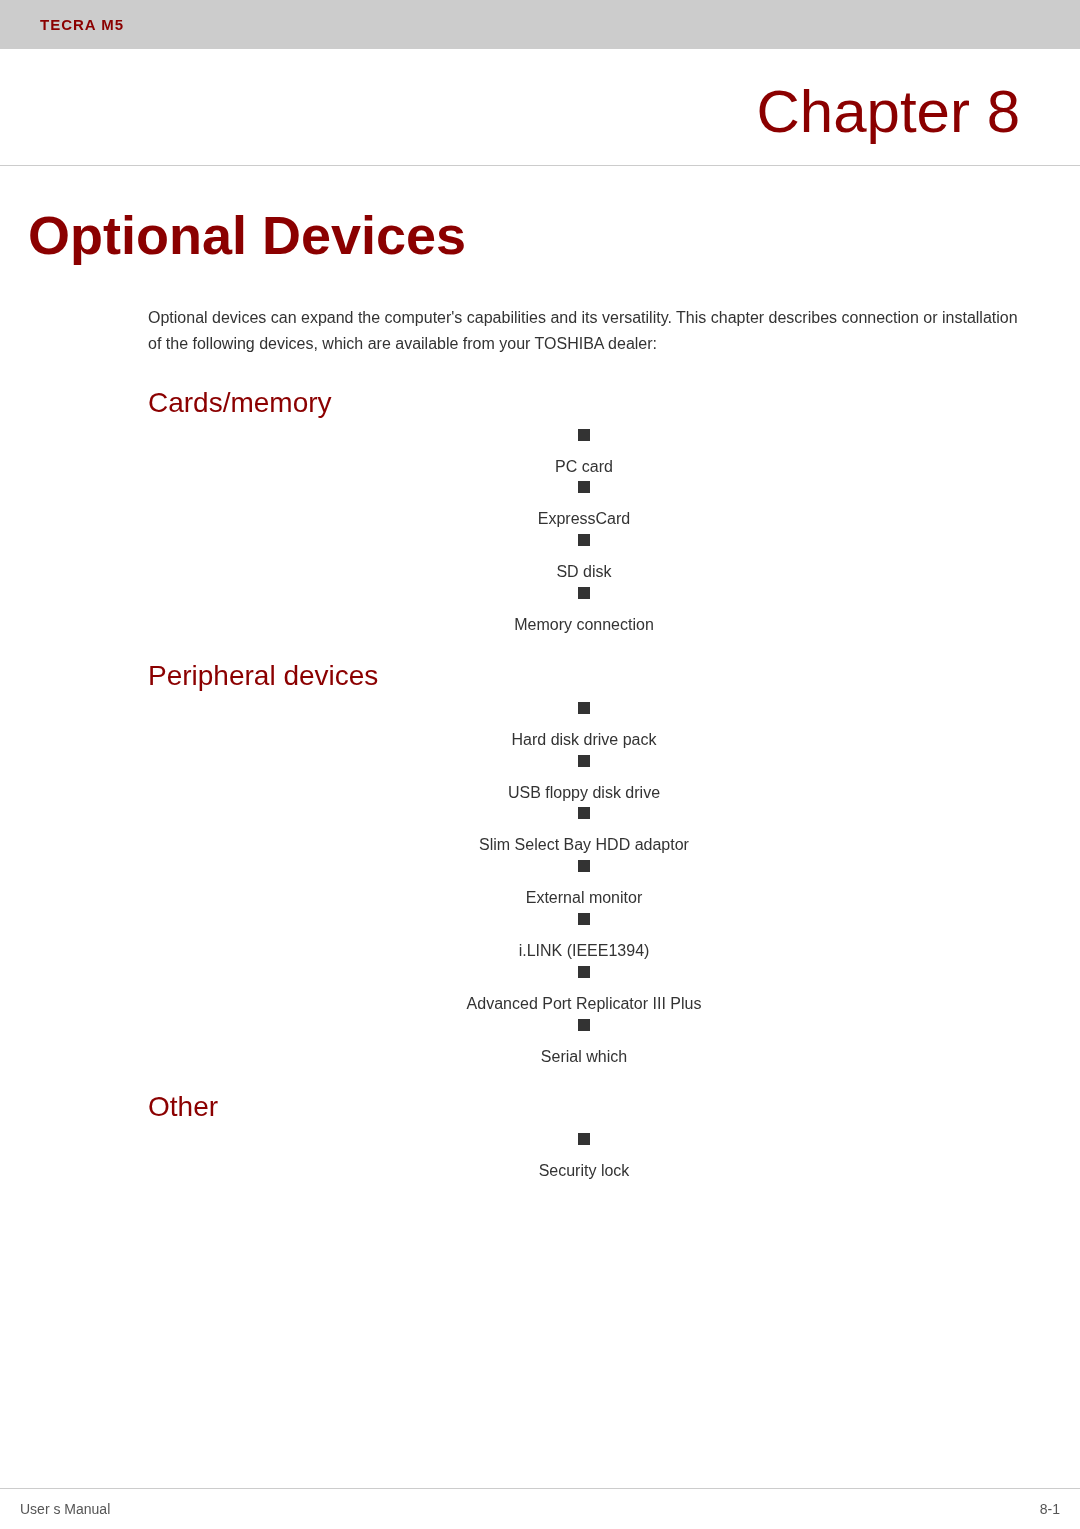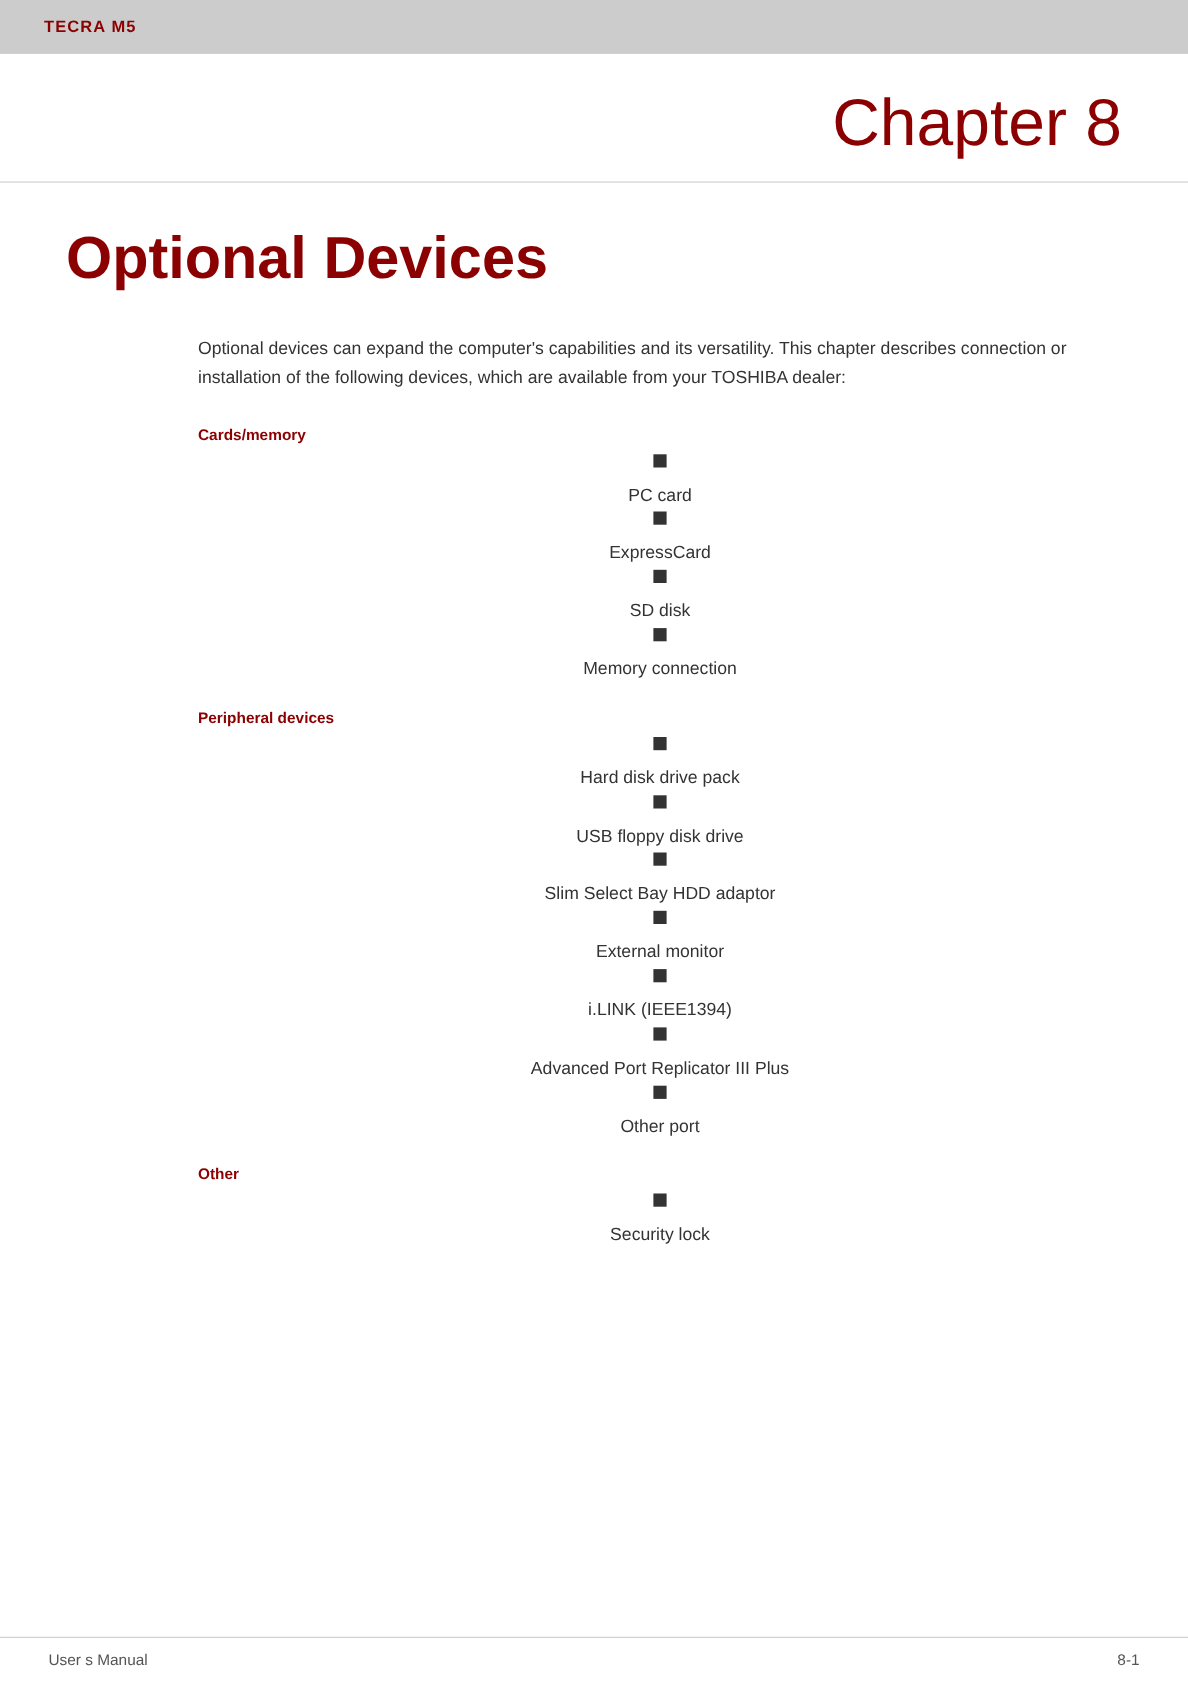--- a/index.html
+++ b/index.html
@@ -39,21 +39,21 @@
     }
 
     .chapter-title {
       font-size: 60px;
       font-weight: 400;
       color: #8b0000;
       line-height: 1.1;
     }
 
     .page-content {
-      padding: 0 60px 60px 60px;
+      padding: 0 60px 60px 28px;
     }
 
     .page-title {
       font-size: 54px;
       font-weight: 900;
       color: #8b0000;
       margin: 40px 0 40px 0;
       line-height: 1.1;
     }
 
@@ -64,23 +64,23 @@
       margin-left: 120px;
       margin-bottom: 30px;
     }
 
     .section {
       margin-left: 120px;
       margin-bottom: 20px;
     }
 
     .section-heading {
-      font-size: 14px;
-      color: #8b0000;
-      font-weight: bold;
+      font-size: 28px;
+      color: #8b0000;
+      font-weight: normal;
       margin-bottom: 10px;
     }
 
     .bullet-list {
       list-style: none;
       padding: 0;
       margin-bottom: 10px;
     }
 
     .bullet-list li {
@@ -102,21 +102,21 @@
     }
 
     .footer {
       position: absolute;
       bottom: 0;
       left: 0;
       right: 0;
       display: flex;
       justify-content: space-between;
       align-items: center;
-      padding: 12px 44px;
+      padding: 12px 20px;
       border-top: 1px solid #cccccc;
       font-size: 14px;
       color: #555;
     }
   </style>
 </head>
 <body>
 
 <div class="header-bar">
   <span class="header-brand">TECRA M5</span>
@@ -176,21 +176,21 @@
           <li>
             <span class="bullet-square"></span>
             <span>i.LINK (IEEE1394)</span>
           </li>
           <li>
             <span class="bullet-square"></span>
             <span>Advanced Port Replicator III Plus</span>
           </li>
           <li>
             <span class="bullet-square"></span>
-            <span>Other port</span>
+            <span>Serial which</span>
           </li>
         </ul>
       </div>
       <div class="section">
         <div class="section-heading">Other</div>
         <ul class="bullet-list">
           <li>
             <span class="bullet-square"></span>
             <span>Security lock</span>
           </li>

